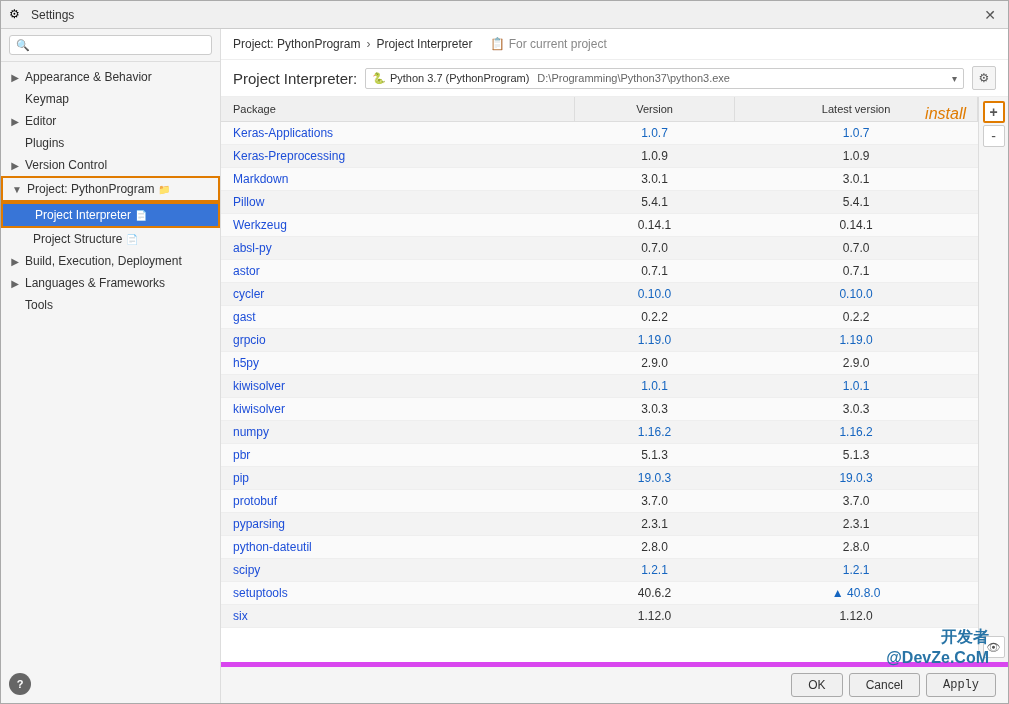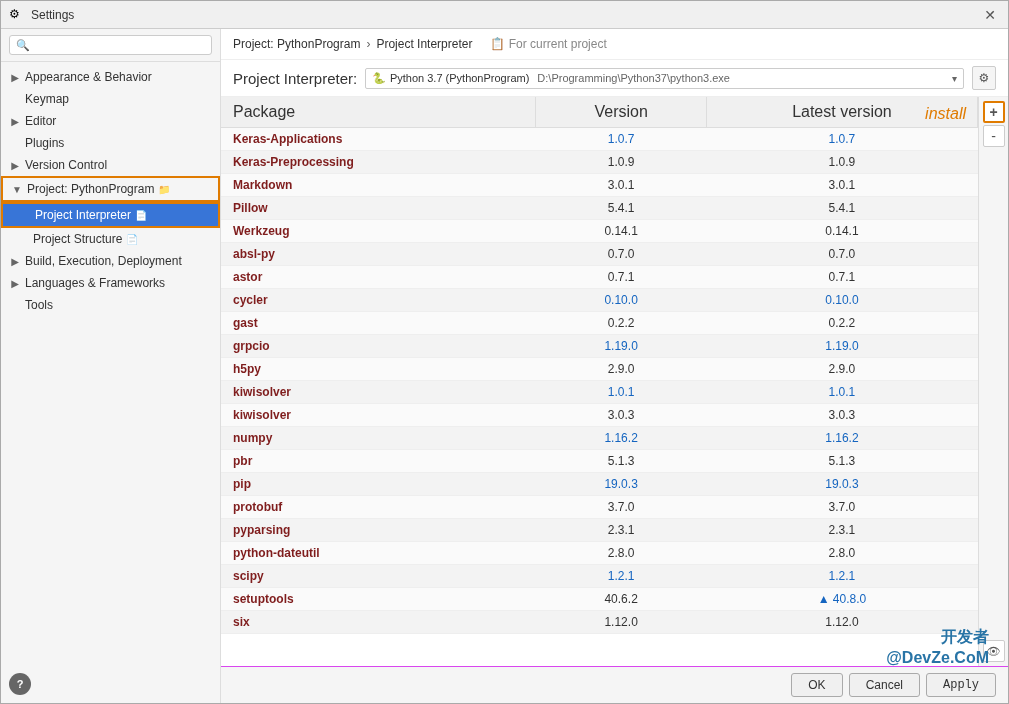--- a/index.html
+++ b/index.html
@@ -46,39 +46,39 @@
     .python-icon { color: #4b8bbe; font-size: 11px; }
     .interpreter-dropdown-arrow { color: #666; font-size: 10px; }
     .interpreter-settings-btn { width: 24px; height: 24px; border: 1px solid #ccc; background: #f5f5f5; display: flex; align-items: center; justify-content: center; cursor: pointer; border-radius: 2px; color: #555; font-size: 12px; }
     
     
     .table-container { flex: 1; overflow: hidden; display: flex; position: relative; }
     .packages-table { flex: 1; overflow-y: auto; }
     
     table { width: 100%; border-collapse: collapse; }
     thead tr { background: #f0f0f0; border-bottom: 1px solid #ddd; }
-    thead th { padding: 6px 12px; text-align: center; font-size: 16px; font-weight: 500; color: #333; border-right: 1px solid #ddd; }
+    thead th { padding: 6px 12px; text-align: center; font-size: 11px; font-weight: 500; color: #333; border-right: 1px solid #ddd; }
     thead th:first-child { text-align: left; }
     tbody tr { border-bottom: 1px solid #eee; }
     tbody tr:nth-child(odd) { background: #fafafa; }
     tbody tr:nth-child(even) { background: #f3f3f3; }
     td { padding: 4px 12px; font-size: 12px; color: #333; }
     td.version { text-align: center; }
     td.latest { text-align: center; }
-    td.pkg-name { color: #7f1d1d; font-weight: bold; }
+    td.pkg-name { color: #1d4ed8; }
     td.version-blue { color: #1565c0; text-align: center; }
     td.latest-blue { color: #1565c0; text-align: center; }
     
     .table-actions { width: 30px; background: #f5f5f5; border-left: 1px solid #ddd; display: flex; flex-direction: column; align-items: center; padding: 4px 0; gap: 2px; }
     .action-btn { width: 22px; height: 22px; border: 1px solid #ccc; background: #fff; display: flex; align-items: center; justify-content: center; cursor: pointer; border-radius: 2px; color: #555; font-size: 14px; font-weight: bold; border: 2px solid #e07b00; }
     .action-btn-plain { width: 22px; height: 22px; border: 1px solid #ccc; background: #fff; display: flex; align-items: center; justify-content: center; cursor: pointer; border-radius: 2px; color: #555; font-size: 14px; }
     .action-btn-eye { width: 22px; height: 22px; border: 1px solid #ccc; background: #fff; display: flex; align-items: center; justify-content: center; cursor: pointer; border-radius: 2px; color: #555; font-size: 11px; }
     
     
-    .bottom-bar { padding: 6px 12px; border-top: 1px solid #d946ef; display: flex; justify-content: flex-end; gap: 6px; align-items: center; flex-shrink: 0; background: #f5f5f5; }
+    .bottom-bar { padding: 6px 12px; border-top: 5px solid #d946ef; display: flex; justify-content: flex-end; gap: 6px; align-items: center; flex-shrink: 0; background: #f5f5f5; }
     .btn { padding: 4px 16px; font-size: 12px; border: 1px solid #aaa; border-radius: 3px; cursor: pointer; background: #f0f0f0; color: #333; }
     .btn-primary { background: #f0f0f0; font-family: Liberation Mono, monospace; }
     
     .project-parent { border: 2px solid #e07b00; }
   </style>
 </head>
 <body>
 
 <div class="window">
 

